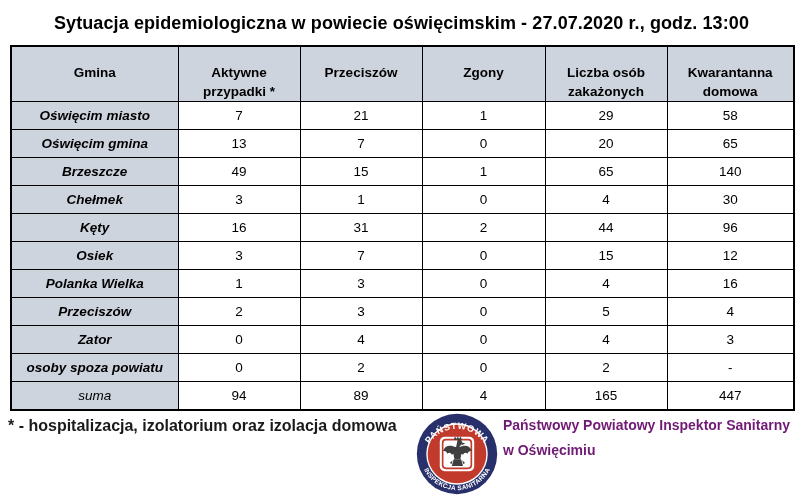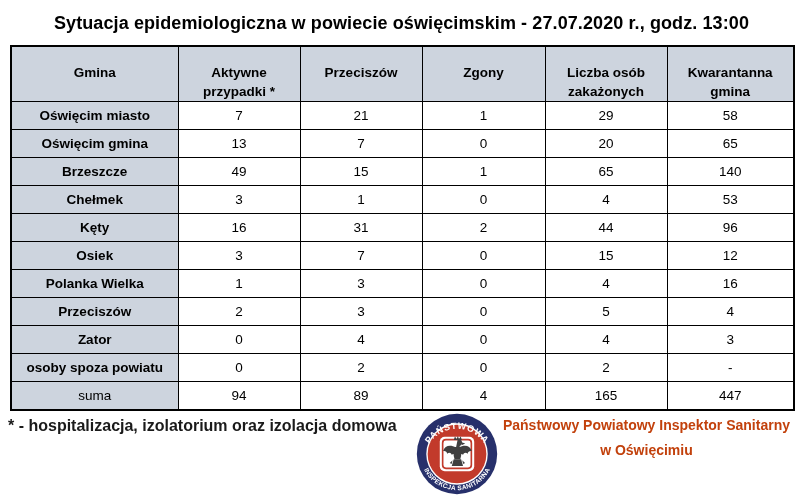--- a/index.html
+++ b/index.html
@@ -28,41 +28,41 @@
   .epi-table th,.epi-table td{
     border:1px solid var(--table-border);
     text-align:center;font-size:13.5px;padding:0 4px;color:var(--text);
   }
   .epi-table th{
     background:var(--header-bg);font-weight:bold;
     height:42px;vertical-align:top;padding-top:16px;line-height:1.42;
   }
   .epi-table td{height:28px;vertical-align:middle;}
   .epi-table td.gmina{
-    background:var(--header-bg);font-weight:bold;
+    background:var(--header-bg);font-weight:bold;font-style:italic;
   }
   .epi-table tr.total td.gmina{font-weight:normal;}
   .footnote{
     position:absolute;left:8px;top:417px;
     font-weight:bold;font-size:16px;color:#1a1a1a;
   }
   .logo{position:absolute;left:416px;top:412px;width:82px;height:84px;}
   .logo .ring{fill:var(--logo-navy);}
   .logo .sep{fill:#ffffff;}
   .logo .inner{fill:var(--logo-red);}
   .logo .plate{fill:#ffffff;}
   .logo .plate-line{fill:none;stroke:var(--logo-red);stroke-width:2;}
   .logo .ring-label{
     fill:var(--logo-text);font-family:"Liberation Sans",sans-serif;
     font-weight:bold;
   }
   .logo .eagle{fill:#3f3f3f;}
   .signature{
-    position:absolute;right:13px;top:417px;text-align:center;
-    font-weight:bold;font-size:14px;color:#c2410c;
+    position:absolute;right:13px;top:417px;text-align:left;
+    font-weight:bold;font-size:14px;color:#701a75;
   }
   .signature .line2{margin-top:9px;}
 </style>
 </head>
 <body>
 
 <div class="page-title">Sytuacja epidemiologiczna w powiecie oświęcimskim - 27.07.2020 r., godz. 13:00</div>
 
 <table class="epi-table">
   <colgroup>
@@ -73,21 +73,21 @@
       <col style="width:122px">
       <col style="width:127px">
   </colgroup>
   <thead>
     <tr>
       <th>Gmina</th>
       <th>Aktywne przypadki *</th>
       <th>Przeciszów</th>
       <th>Zgony</th>
       <th>Liczba osób zakażonych</th>
-      <th>Kwarantanna gmina</th>
+      <th>Kwarantanna domowa</th>
     </tr>
   </thead>
   <tbody>
     <tr>
       <td class="gmina">Oświęcim miasto</td>
       <td>7</td>
       <td>21</td>
       <td>1</td>
       <td>29</td>
       <td>58</td>
@@ -107,21 +107,21 @@
       <td>1</td>
       <td>65</td>
       <td>140</td>
     </tr>
     <tr>
       <td class="gmina">Chełmek</td>
       <td>3</td>
       <td>1</td>
       <td>0</td>
       <td>4</td>
-      <td>53</td>
+      <td>30</td>
     </tr>
     <tr>
       <td class="gmina">Kęty</td>
       <td>16</td>
       <td>31</td>
       <td>2</td>
       <td>44</td>
       <td>96</td>
     </tr>
     <tr>

